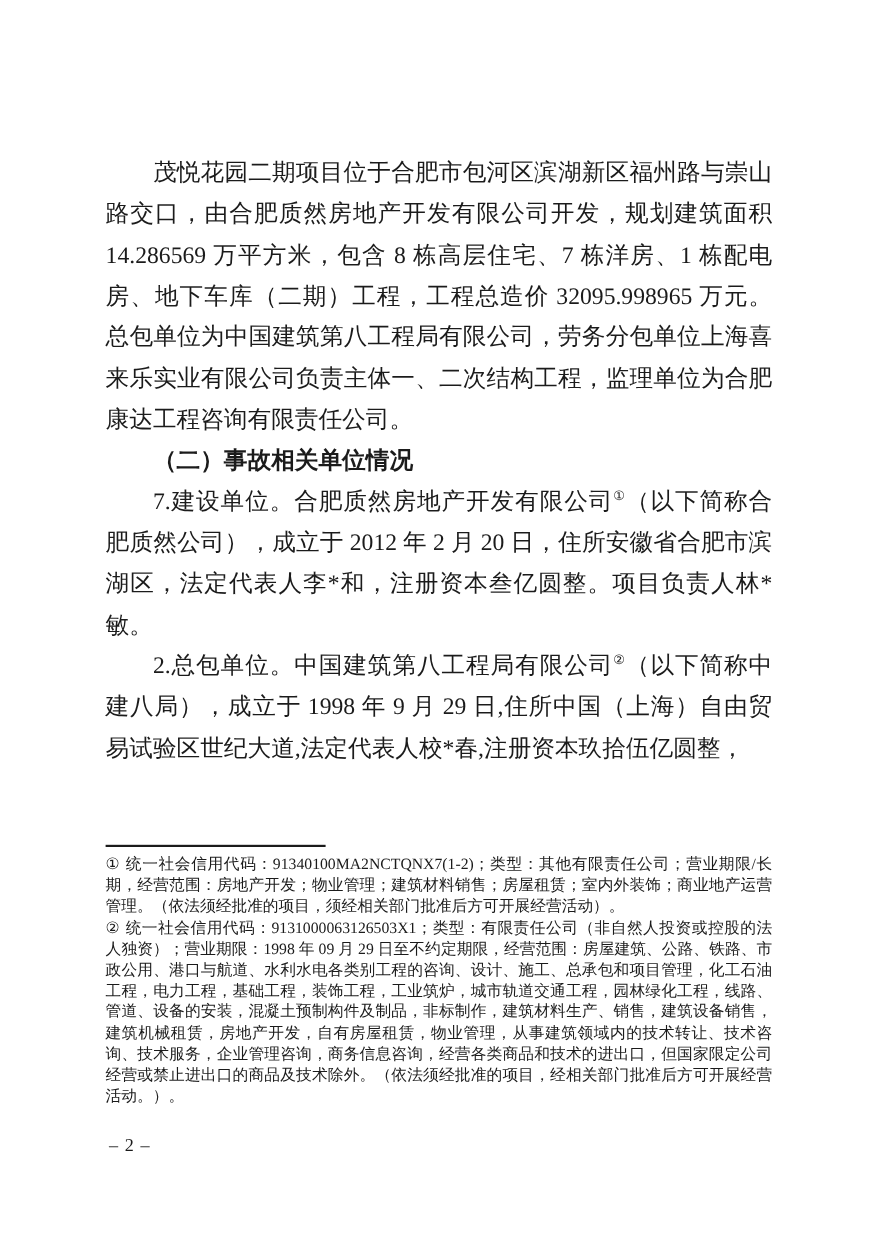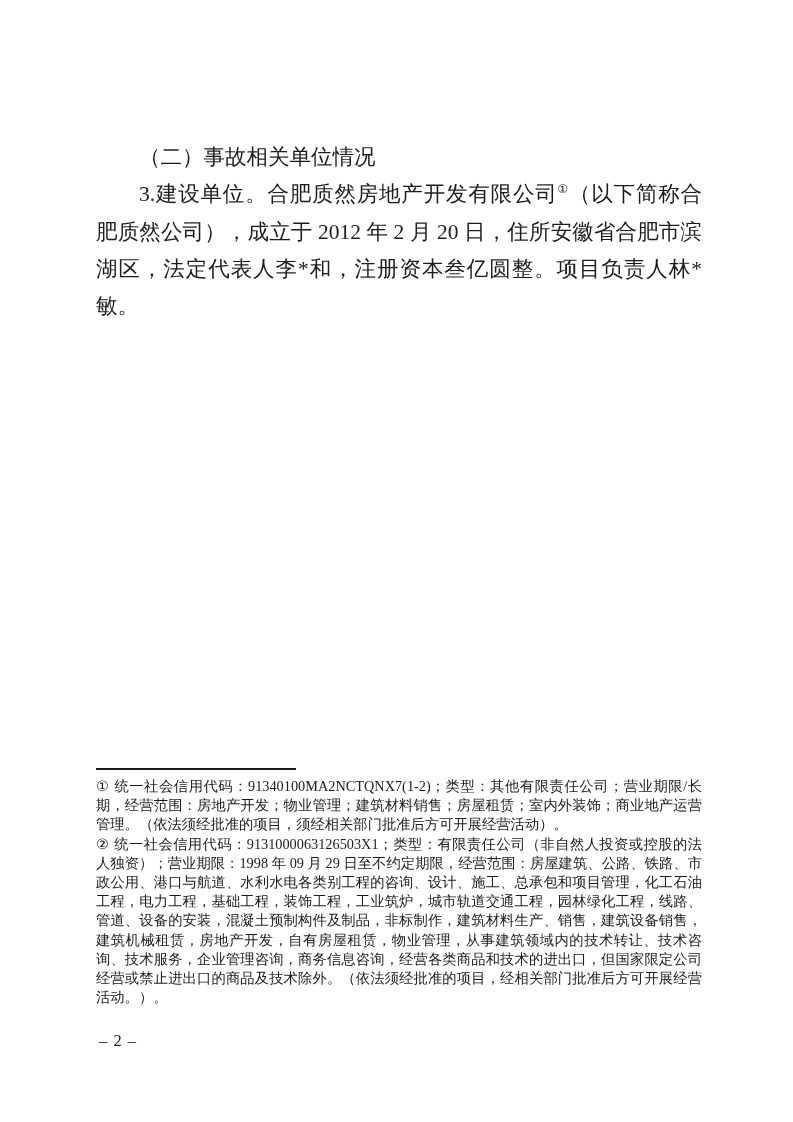--- a/index.html
+++ b/index.html
@@ -24,21 +24,21 @@
     width: 606px;
     font-size: 21.5px;
     line-height: 37.35px;
     text-align: justify;
   }
   .content p {
     margin: 0;
     text-indent: 2em;
   }
   .content p.heading {
-    font-weight: normal;
+    font-weight: bold;
   }
   sup.fn-ref {
     font-size: 0.55em;
     vertical-align: super;
     line-height: 0;
   }
   .footnotes {
     position: absolute;
     top: 768px;
     left: 96px;
@@ -67,26 +67,28 @@
     letter-spacing: 1px;
     color: #1b1b1b;
   }
 </style>
 </head>
 <body>
 
 <div class="page">
 
   <div class="content">
+    <p>茂悦花园二期项目位于合肥市包河区滨湖新区福州路与崇山路交口，由合肥质然房地产开发有限公司开发，规划建筑面积 14.286569 万平方米，包含 8 栋高层住宅、7 栋洋房、1 栋配电房、地下车库（二期）工程，工程总造价 32095.998965 万元。总包单位为中国建筑第八工程局有限公司，劳务分包单位上海喜来乐实业有限公司负责主体一、二次结构工程，监理单位为合肥康达工程咨询有限责任公司。</p>
 
 
     <p class="heading">（二）事故相关单位情况</p>
 
-    <p><span>3.建设单位。合肥质然房地产开发有限公司</span><sup class="fn-ref">①</sup><span>（以下简称合肥质然公司），成立于 2012 年 2 月 20 日，住所安徽省合肥市滨湖区，法定代表人李*和，注册资本叁亿圆整。项目负责人林*敏。</span></p>
+    <p><span>7.建设单位。合肥质然房地产开发有限公司</span><sup class="fn-ref">①</sup><span>（以下简称合肥质然公司），成立于 2012 年 2 月 20 日，住所安徽省合肥市滨湖区，法定代表人李*和，注册资本叁亿圆整。项目负责人林*敏。</span></p>
 
+    <p><span>2.总包单位。中国建筑第八工程局有限公司</span><sup class="fn-ref">②</sup><span>（以下简称中建八局），成立于 1998 年 9 月 29 日,住所中国（上海）自由贸易试验区世纪大道,法定代表人校*春,注册资本玖拾伍亿圆整，</span></p>
   </div>
 
   <div class="footnotes">
     <div class="fn-rule"></div>
 
     <p><span class="fn-marker">①</span><span>统一社会信用代码：91340100MA2NCTQNX7(1-2)；类型：其他有限责任公司；营业期限/长期，经营范围：房地产开发；物业管理；建筑材料销售；房屋租赁；室内外装饰；商业地产运营管理。（依法须经批准的项目，须经相关部门批准后方可开展经营活动）。</span></p>
 
     <p><span class="fn-marker">②</span><span>统一社会信用代码：9131000063126503X1；类型：有限责任公司（非自然人投资或控股的法人独资）；营业期限：1998 年 09 月 29 日至不约定期限，经营范围：房屋建筑、公路、铁路、市政公用、港口与航道、水利水电各类别工程的咨询、设计、施工、总承包和项目管理，化工石油工程，电力工程，基础工程，装饰工程，工业筑炉，城市轨道交通工程，园林绿化工程，线路、管道、设备的安装，混凝土预制构件及制品，非标制作，建筑材料生产、销售，建筑设备销售，建筑机械租赁，房地产开发，自有房屋租赁，物业管理，从事建筑领域内的技术转让、技术咨询、技术服务，企业管理咨询，商务信息咨询，经营各类商品和技术的进出口，但国家限定公司经营或禁止进出口的商品及技术除外。（依法须经批准的项目，经相关部门批准后方可开展经营活动。）。</span></p>
   </div>
 

